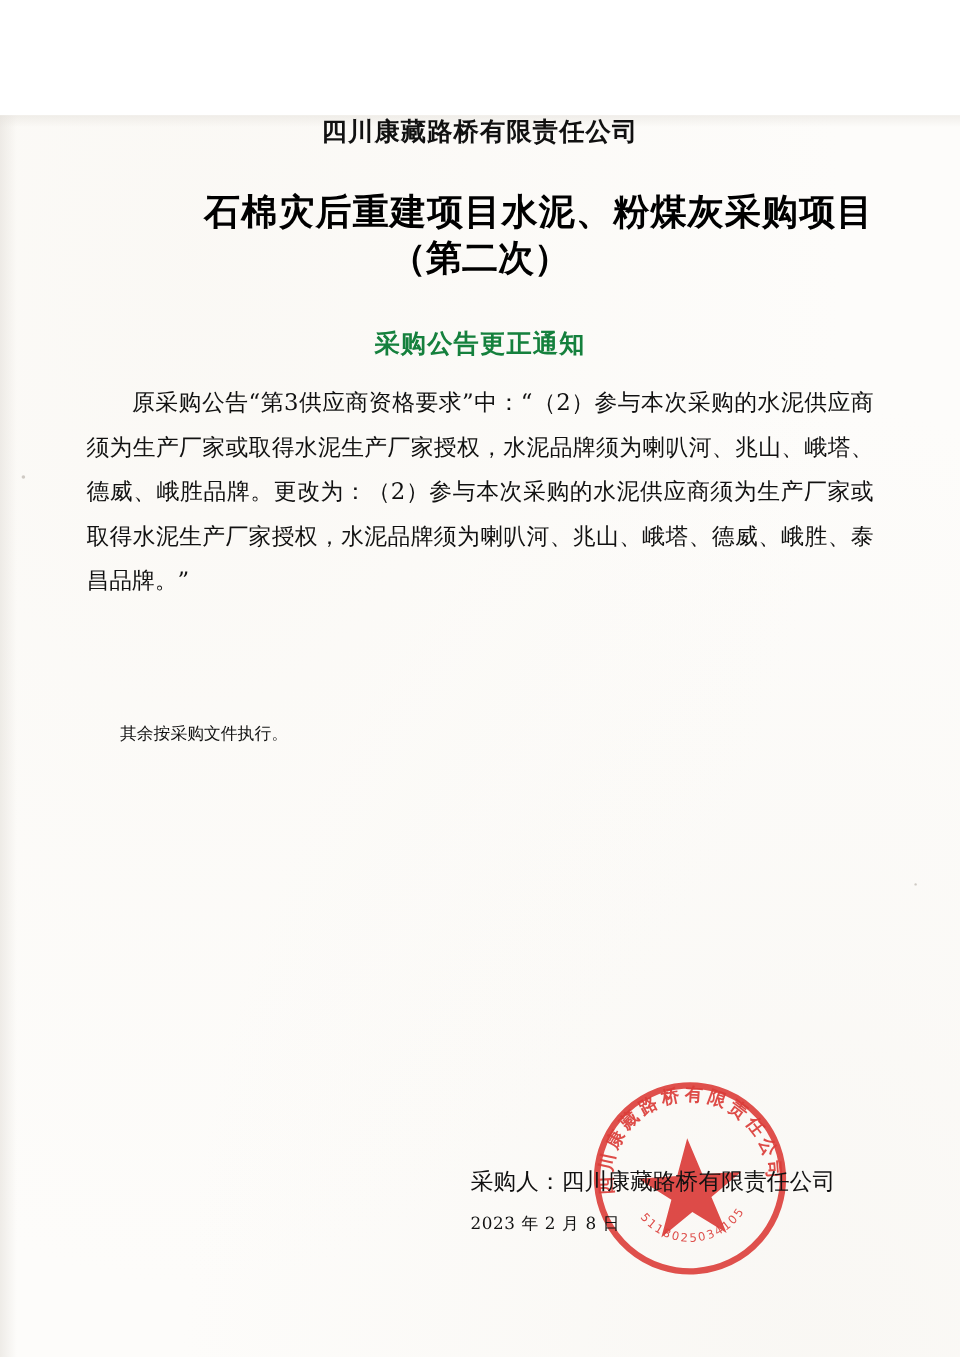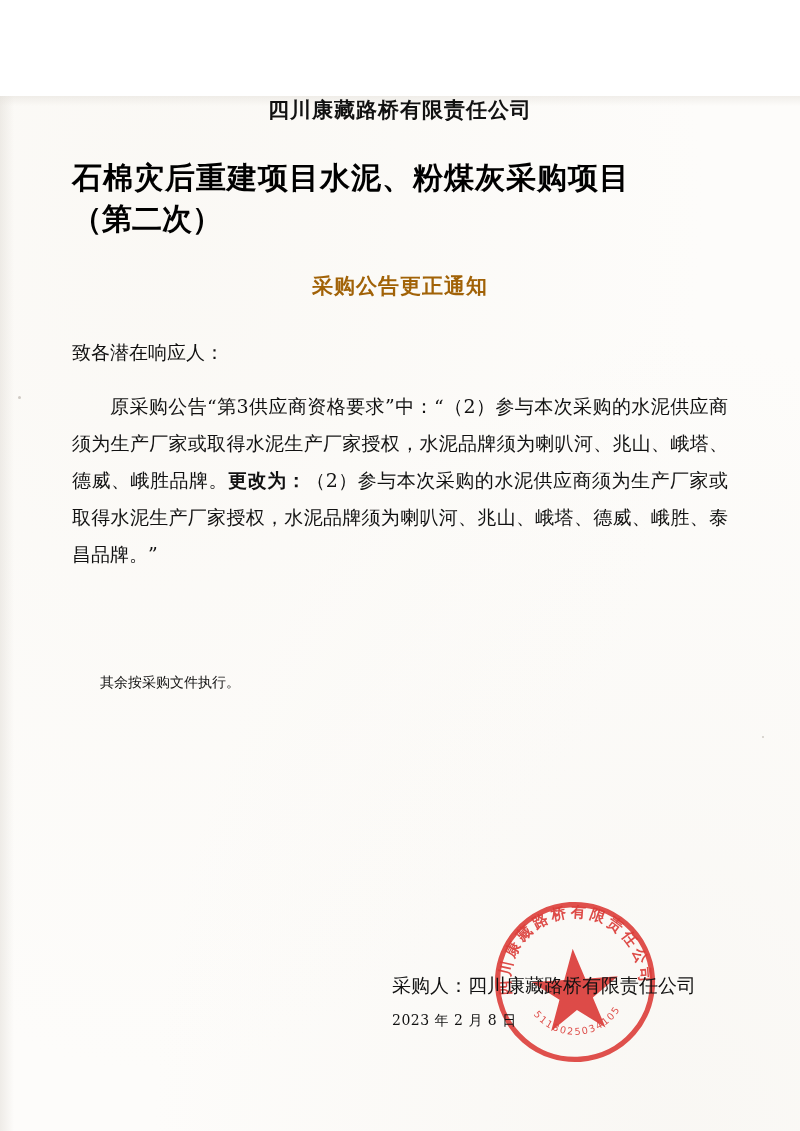--- a/index.html
+++ b/index.html
@@ -37,44 +37,44 @@
   .company {
     text-align: center;
     font-size: 21px;
     font-weight: bold;
     letter-spacing: 1px;
     margin-top: 96px;
     color: #111;
     font-family: "DejaVu Sans", "Liberation Sans", sans-serif;
   }
   .title {
-    text-align: left;
+    text-align: right;
     font-size: 30px;
     font-weight: bold;
     letter-spacing: 1px;
     line-height: 1.35;
     margin-top: 34px;
     color: #000;
     font-family: "DejaVu Sans", "Liberation Sans", sans-serif;
   }
   .title-line2 {
-    text-align: left;
+    text-align: center;
     font-size: 30px;
     font-weight: bold;
     line-height: 1.3;
     color: #000;
-    font-family: Liberation Serif, serif;
+    font-family: Liberation Mono, monospace;
   }
   .subtitle {
     text-align: center;
     font-size: 21px;
     font-weight: bold;
     letter-spacing: 1px;
     margin-top: 34px;
-    color: #a16207;
+    color: #15803d;
     font-family: "DejaVu Sans", "Liberation Sans", sans-serif;
   }
   .salutation {
     font-size: 19px;
     margin-top: 34px;
     line-height: 1.9;
     color: #111;
   }
   p.body-para {
     font-size: 19px;
@@ -89,21 +89,21 @@
     margin-top: 18px;
   }
   p.closing {
     font-size: 14px;
     line-height: 1.9;
     margin-top: 96px;
     text-indent: 2em;
     color: #111;
   }
   .bold {
-    font-weight: bold;
+    font-weight: normal;
   }
   .signature {
     position: absolute;
     right: 104px;
     top: 870px;
     text-align: left;
     font-size: 19px;
     line-height: 2.1;
     color: #111;
   }
@@ -159,21 +159,20 @@
 
   <div class="content">
 
     <div class="company">四川康藏路桥有限责任公司</div>
 
     <div class="title">石棉灾后重建项目水泥、粉煤灰采购项目</div>
     <div class="title-line2">（第二次）</div>
 
     <div class="subtitle">采购公告更正通知</div>
 
-    <div class="salutation">致各潜在响应人：</div>
 
 
     <p class="body-para spaced"><span>原采购公告“第3供应商资格要求”中：“（2）参与本次采购的水泥供应商须为生产厂家或取得水泥生产厂家授权，水泥品牌须为喇叭河、兆山、峨塔、德威、峨胜品牌。</span><span class="bold">更改为：</span><span>（2）参与本次采购的水泥供应商须为生产厂家或取得水泥生产厂家授权，水泥品牌须为喇叭河、兆山、峨塔、德威、峨胜、泰昌品牌。”</span></p>
 
     <p class="closing">其余按采购文件执行。</p>
   </div>
 
   <div class="seal-wrap">
     <svg class="seal" viewBox="0 0 200 200" xmlns="http://www.w3.org/2000/svg">
       <defs>

